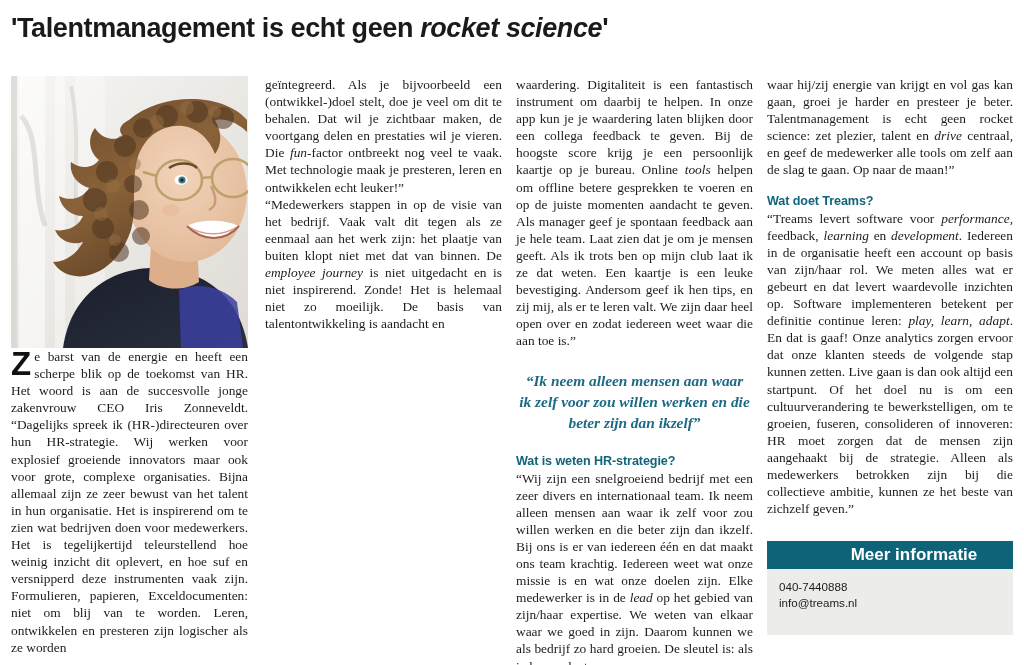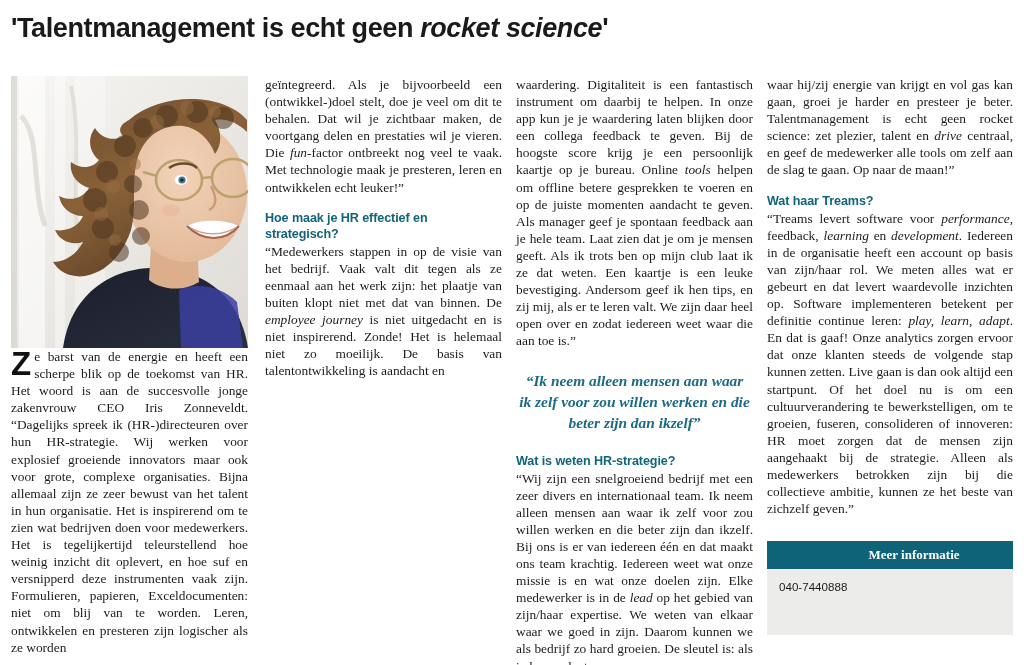--- a/index.html
+++ b/index.html
@@ -118,23 +118,23 @@
 
   
   .infobox {
     margin-top: 24px;
     width: 246px;
     background: #ececeb;
   }
   .infobox-head {
     background: #0f6378;
     color: #ffffff;
-    font-family: Liberation Serif, serif;
-    font-weight: 700;
-    font-size: 13px;
+    font-family: Liberation Sans, sans-serif;
+    font-weight: 700;
+    font-size: 17px;
     line-height: 28px;
     height: 28px;
     text-align: center;
     padding-left: 48px;
   }
   .infobox-body {
     padding: 10px 12px 14px 12px;
     font-family: "Liberation Sans", sans-serif;
     font-size: 11.6px;
     line-height: 15.5px;
@@ -237,38 +237,38 @@
             <path d="M178 151 C 192 160, 212 160, 226 151" stroke="#c9836c" stroke-width="1.4" fill="none" opacity="0.8"></path>
             <ellipse cx="160" cy="134" rx="9" ry="6" fill="#e9a98c" opacity="0.35"></ellipse>
           </svg>
         </div>
       </div>
       <p class="body dropcap-para">Ze barst van de energie en heeft een scherpe blik op de toekomst van HR. Het woord is aan de succesvolle jonge zakenvrouw CEO Iris Zonneveldt. “Dagelijks spreek ik (HR-)directeuren over hun HR-strategie. Wij werken voor explosief groeiende innovators maar ook voor grote, complexe organisaties. Bijna allemaal zijn ze zeer bewust van het talent in hun organisatie. Het is inspirerend om te zien wat bedrijven doen voor medewerkers. Het is tegelijkertijd teleurstellend hoe weinig inzicht dit oplevert, en hoe suf en versnipperd deze instrumenten vaak zijn. Formulieren, papieren, Exceldocumenten: niet om blij van te worden. Leren, ontwikkelen en presteren zijn logischer als ze worden</p>
     </div>
 
     <div class="col col-2">
       <p class="body"><span>geïntegreerd. Als je bijvoorbeeld een (ontwikkel-)doel stelt, doe je veel om dit te behalen. Dat wil je zichtbaar maken, de voortgang delen en prestaties wil je vieren. Die </span><em>fun</em><span>-factor ontbreekt nog veel te vaak. Met technologie maak je presteren, leren en ontwikkelen echt leuker!”</span></p>
-      <h2 class="sec">Hoe maak je HR effectief en strategisch?</h2>
       <p class="body"><span>“Medewerkers stappen in op de visie van het bedrijf. Vaak valt dit tegen als ze eenmaal aan het werk zijn: het plaatje van buiten klopt niet met dat van binnen. De </span><em>employee journey</em><span> is niet uitgedacht en is niet inspirerend. Zonde! Het is helemaal niet zo moeilijk. De basis van talentontwikkeling is aandacht en</span></p>
     </div>
 
     <div class="col col-3">
       <p class="body"><span>waardering. Digitaliteit is een fantastisch instrument om daarbij te helpen. In onze app kun je je waardering laten blijken door een collega feedback te geven. Bij de hoogste score krijg je een persoonlijk kaartje op je bureau. Online </span><em>tools</em><span> helpen om offline betere gesprekken te voeren en op de juiste momenten aandacht te geven. Als manager geef je spontaan feedback aan je hele team. Laat zien dat je om je mensen geeft. Als ik trots ben op mijn club laat ik ze dat weten. Een kaartje is een leuke bevestiging. Andersom geef ik hen tips, en zij mij, als er te leren valt. We zijn daar heel open over en zodat iedereen weet waar die aan toe is.”</span></p>
       <blockquote class="pullquote">“Ik neem alleen mensen aan waar ik zelf voor zou willen werken en die beter zijn dan ikzelf”</blockquote>
       <h2 class="sec">Wat is weten HR-strategie?</h2>
       <p class="body"><span>“Wij zijn een snelgroeiend bedrijf met een zeer divers en internationaal team. Ik neem alleen mensen aan waar ik zelf voor zou willen werken en die beter zijn dan ikzelf. Bij ons is er van iedereen één en dat maakt ons team krachtig. Iedereen weet wat onze missie is en wat onze doelen zijn. Elke medewerker is in de </span><em>lead</em><span> op het gebied van zijn/haar expertise. We weten van elkaar waar we goed in zijn. Daarom kunnen we als bedrijf zo hard groeien. De sleutel is: als iedereen doet</span></p>
     </div>
 
     <div class="col col-4">
       <p class="body"><span>waar hij/zij energie van krijgt en vol gas kan gaan, groei je harder en presteer je beter. Talentmanagement is echt geen rocket science: zet plezier, talent en </span><em>drive</em><span> centraal, en geef de medewerker alle tools om zelf aan de slag te gaan. Op naar de maan!”</span></p>
-      <h2 class="sec">Wat haar Treams?</h2>
+      <h2 class="sec">Wat doet Treams?</h2>
       <p class="body"><span>“Treams levert software voor </span><em>performance</em><span>, feedback, </span><em>learning</em><span> en </span><em>development</em><span>. Iedereen in de organisatie heeft een account op basis van zijn/haar rol. We meten alles wat er gebeurt en dat levert waardevolle inzichten op. Software implementeren betekent per definitie continue leren: </span><em>play, learn, adapt</em><span>. En dat is gaaf! Onze analytics zorgen ervoor dat onze klanten steeds de volgende stap kunnen zetten. Live gaan is dan ook altijd een startpunt. Of het doel nu is om een cultuurverandering te bewerkstelligen, om te groeien, fuseren, consolideren of innoveren: HR moet zorgen dat de mensen zijn aangehaakt bij de strategie. Alleen als medewerkers betrokken zijn bij die collectieve ambitie, kunnen ze het beste van zichzelf geven.”</span></p>
 
       <div class="infobox">
         <div class="infobox-head">Meer informatie</div>
         <div class="infobox-body">
           <div>040-7440888</div>
+          <div>info@treams.nl</div>
         </div>
       </div>
     </div>
 
   </div>
 </div>
 
 </body></html>

